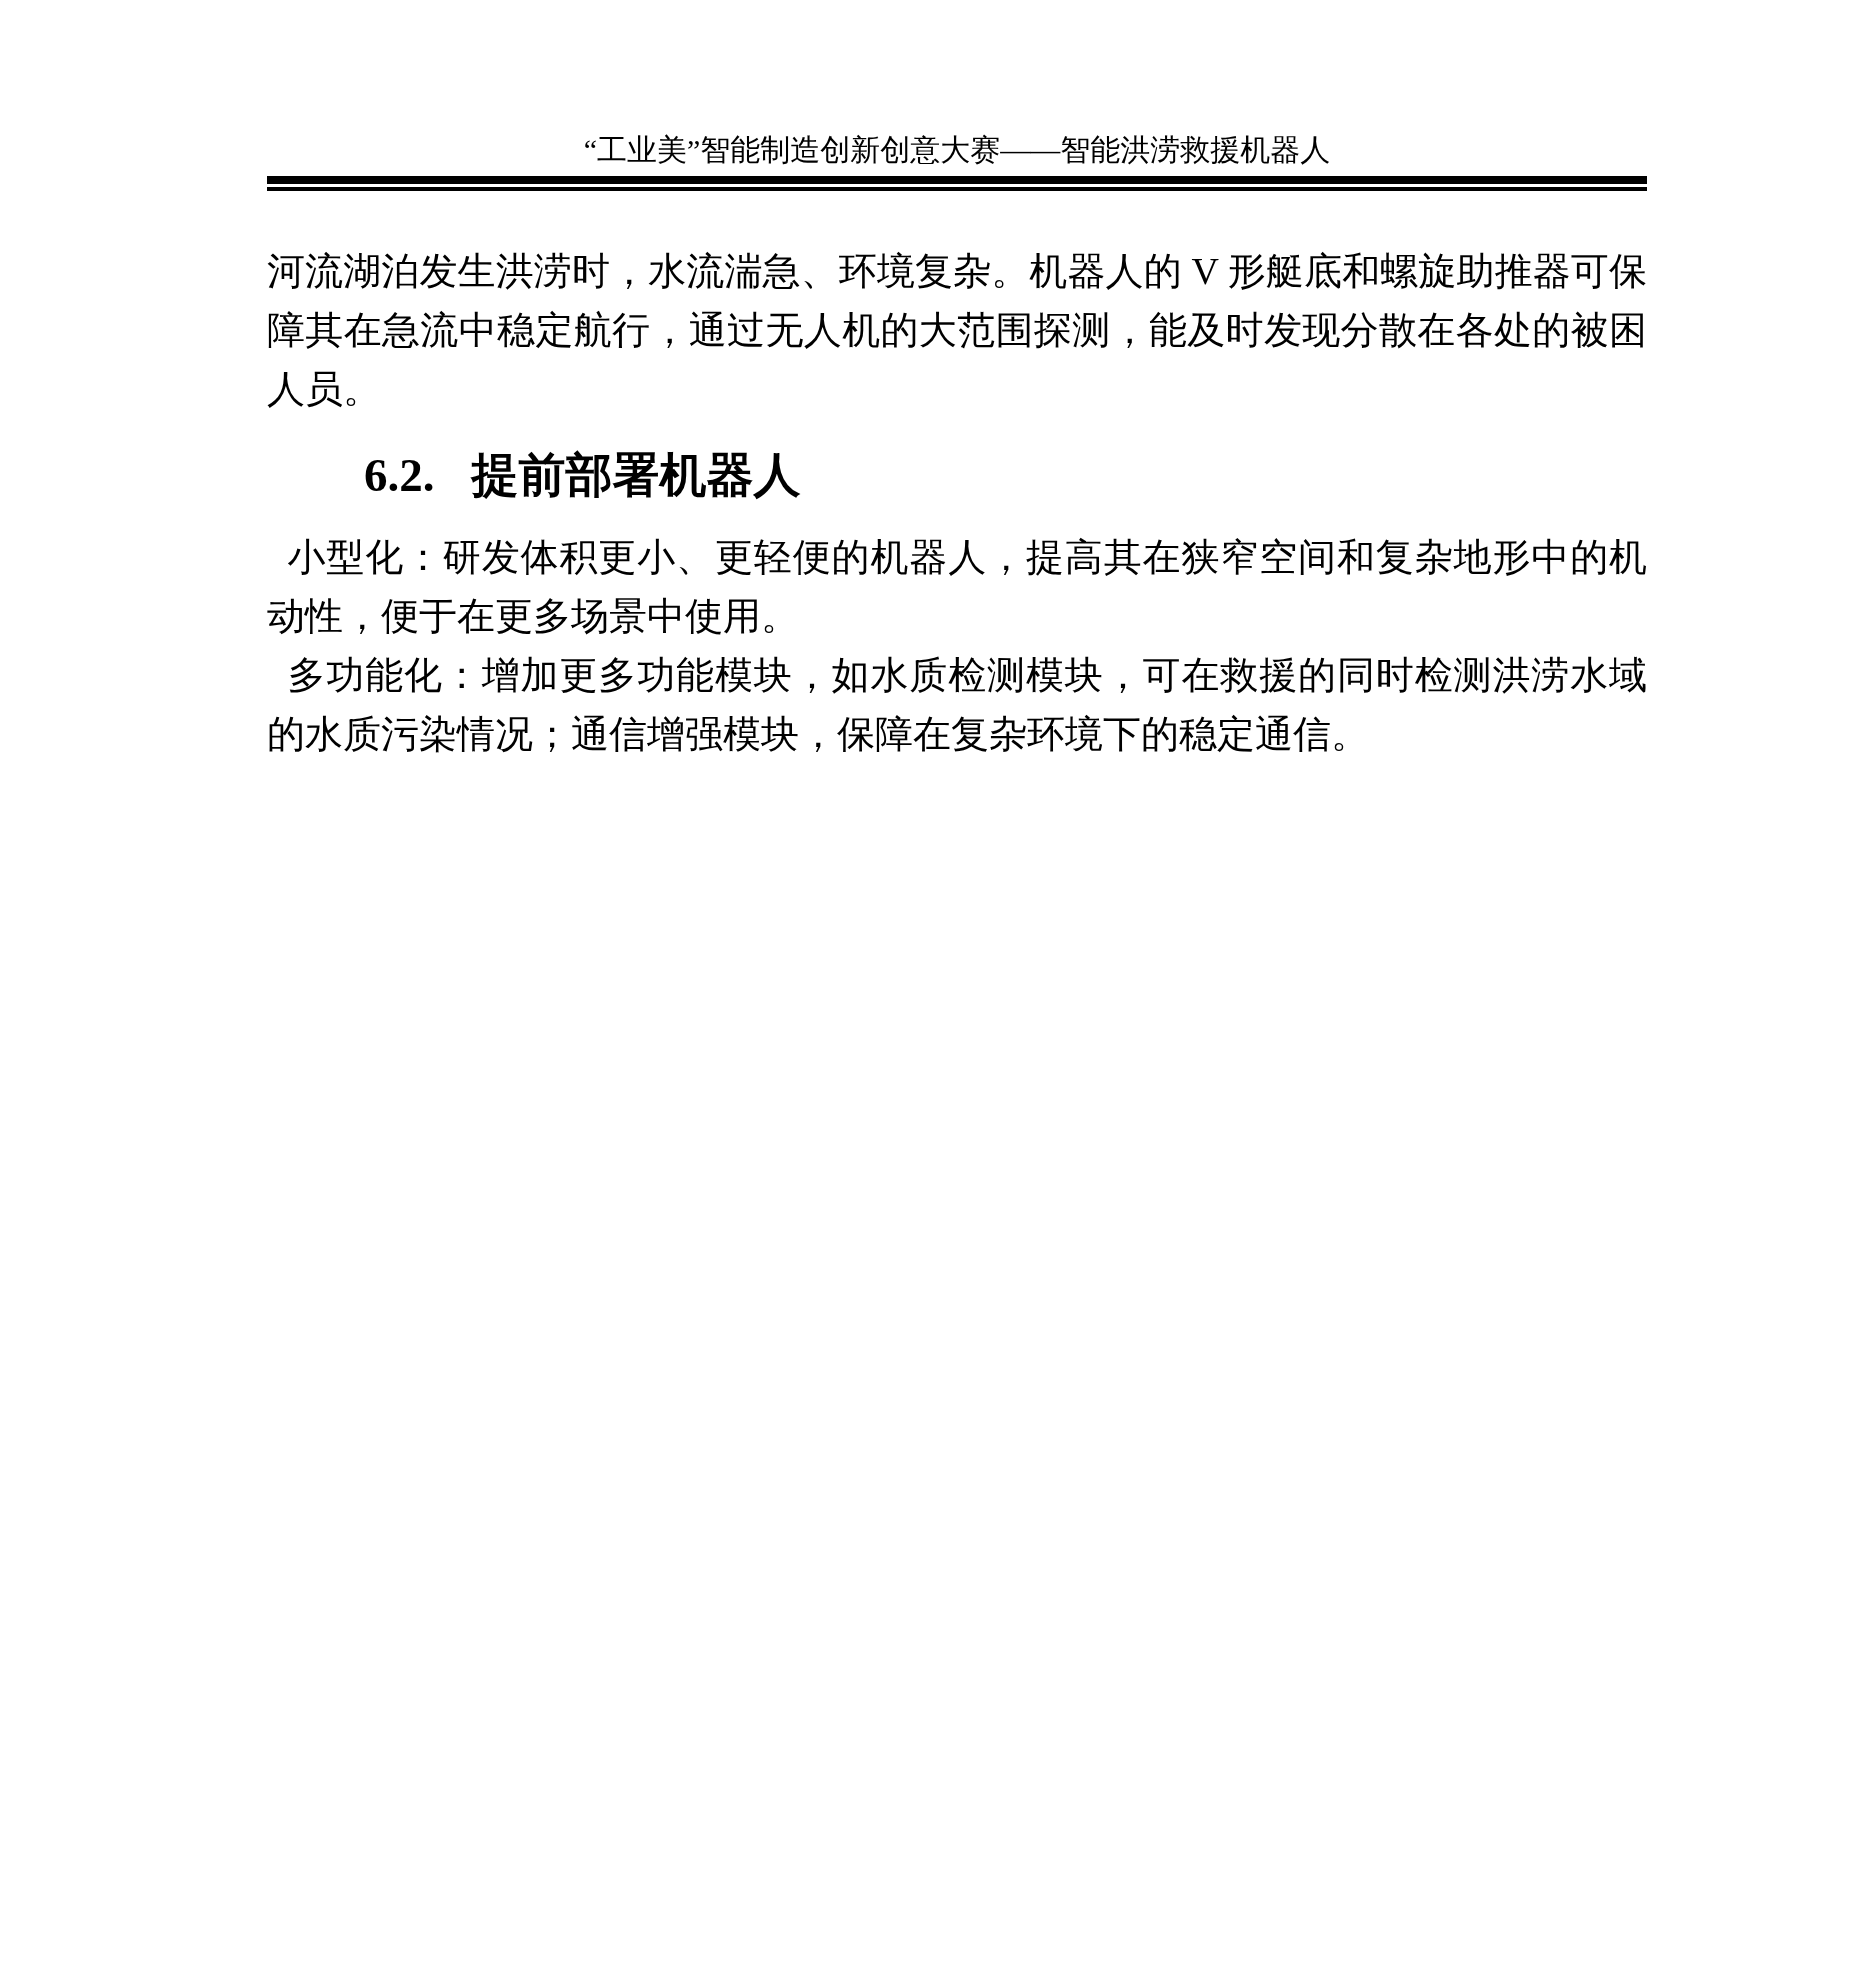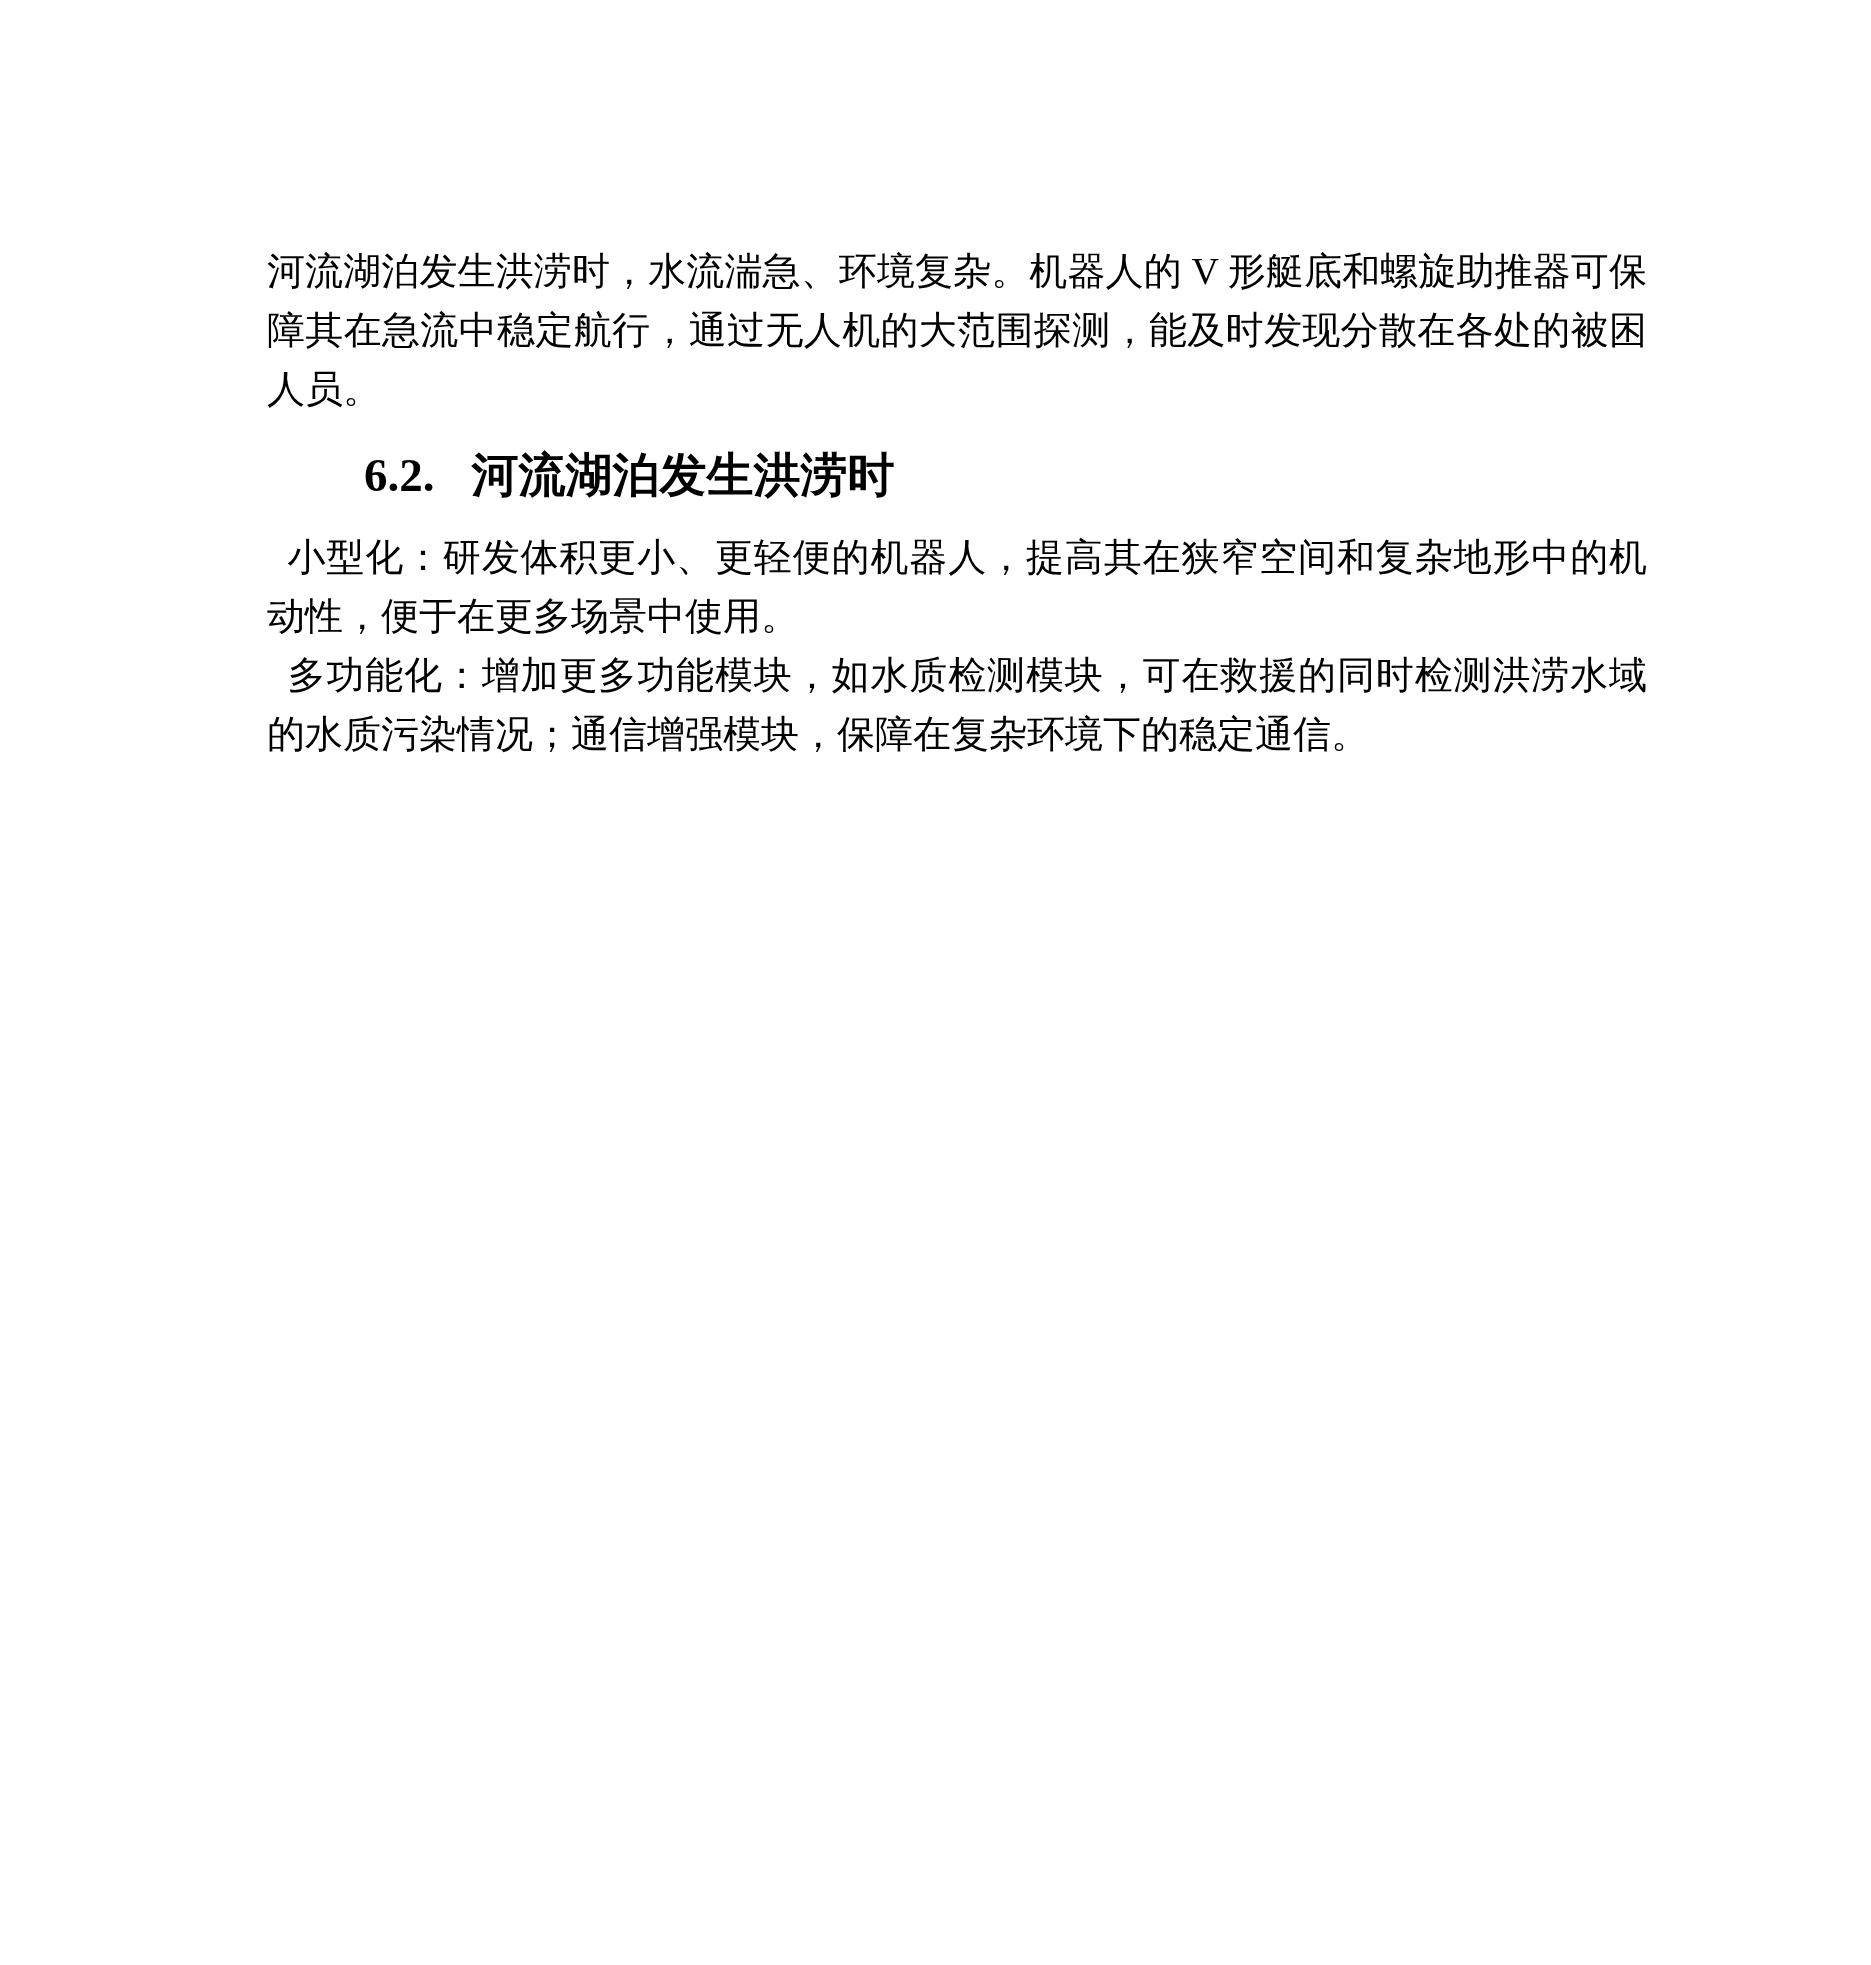--- a/index.html
+++ b/index.html
@@ -81,26 +81,31 @@
   }
   .heading-num {
     padding-right: 37px;
   }
 </style>
 </head>
 <body>
 
 <div class="page">
 
+  <div class="header">
+    <div class="header-title">“工业美”智能制造创新创意大赛——智能洪涝救援机器人</div>
+    <div class="rule-thick"></div>
+    <div class="rule-thin"></div>
+  </div>
 
   <div class="content">
     <p class="para">河流湖泊发生洪涝时，水流湍急、环境复杂。机器人的 V 形艇底和螺旋助推器可保障其在急流中稳定航行，通过无人机的大范围探测，能及时发现分散在各处的被困人员。</p>
 
     <h2 class="heading">
-      <span class="heading-num">6.2.</span><span class="heading-text">河流湖泊发生洪涝时</span>
+      <span class="heading-num">6.2.</span><span class="heading-text">提前部署机器人</span>
     </h2>
 
     <p class="para indent">小型化：研发体积更小、更轻便的机器人，提高其在狭窄空间和复杂地形中的机动性，便于在更多场景中使用。</p>
     <p class="para indent">多功能化：增加更多功能模块，如水质检测模块，可在救援的同时检测洪涝水域的水质污染情况；通信增强模块，保障在复杂环境下的稳定通信。</p>
   </div>
 
   <div>
     
     
   </div>

